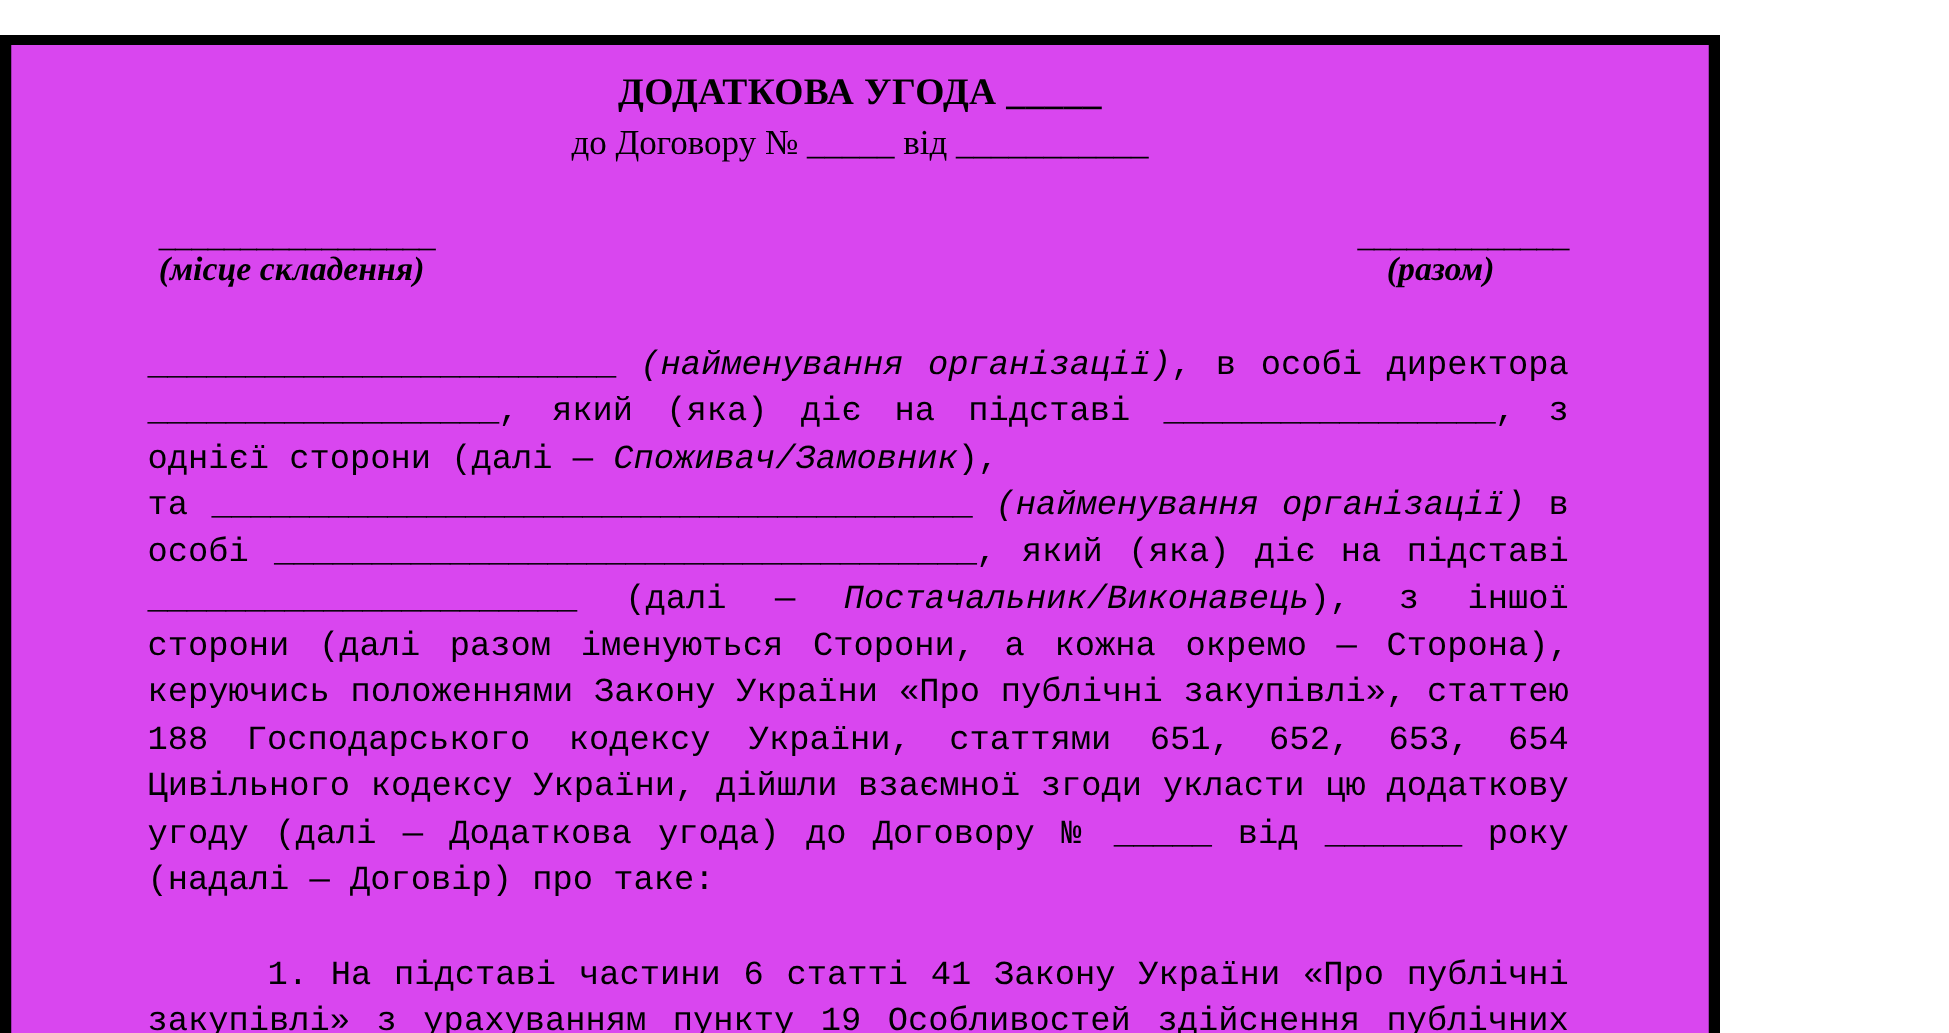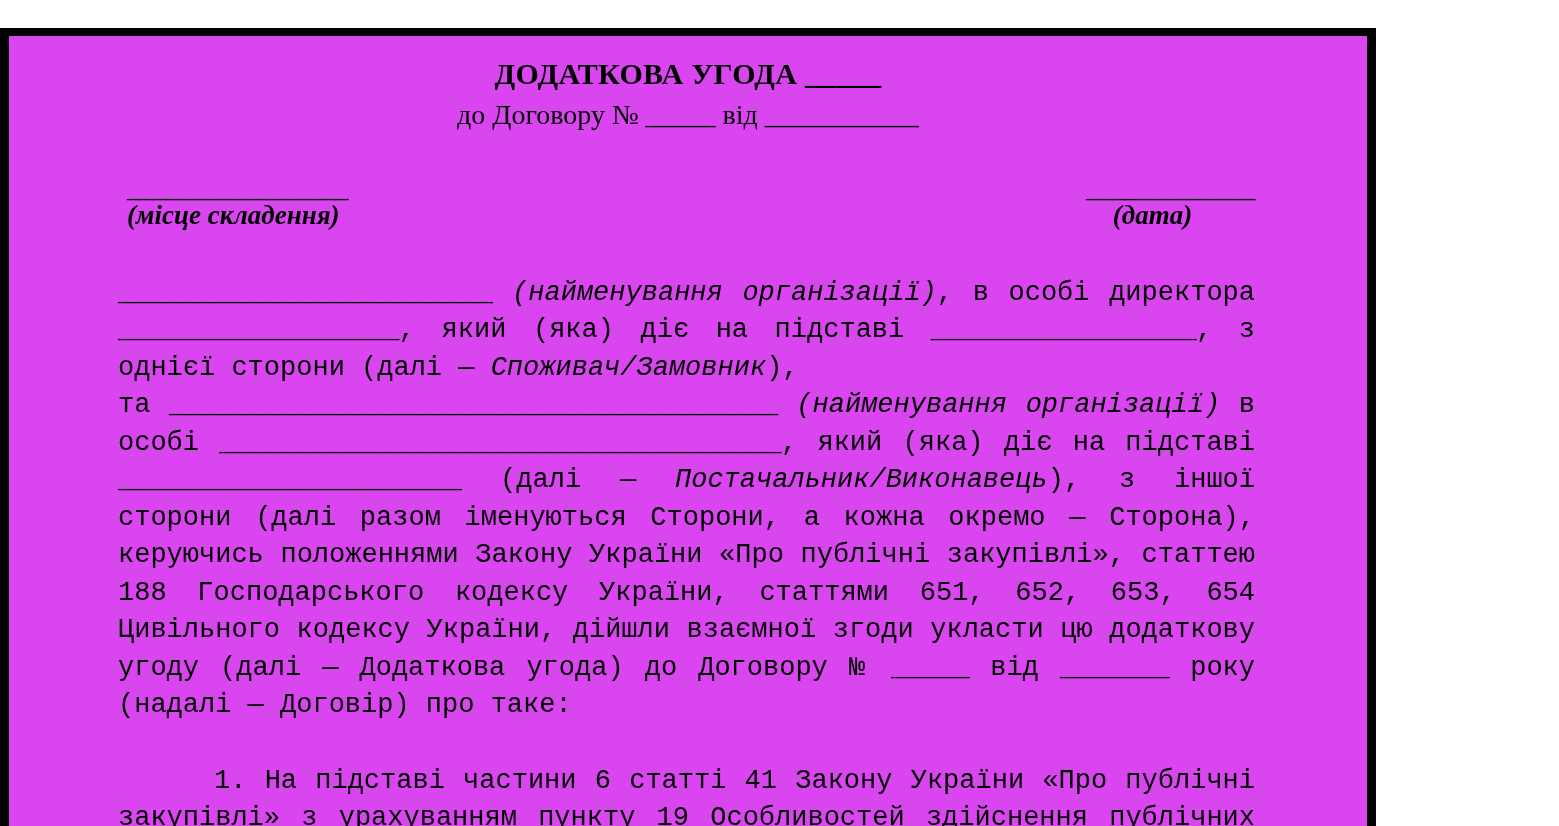--- a/index.html
+++ b/index.html
@@ -107,21 +107,21 @@
       <div class="doc-subtitle">до Договору № _____ від ___________</div>
     </div>
 
     <div class="meta-row">
       <div class="meta-cell">
         <div class="meta-rule">_________________</div>
         <div class="meta-caption">(місце складення)</div>
       </div>
       <div class="meta-cell right">
         <div class="meta-rule">_____________</div>
-        <div class="meta-caption">(дата)</div>
+        <div class="meta-caption">(разом)</div>
       </div>
     </div>
 
     <div class="body-block">
 
       <p class="para"><span class="fill">________________________</span> <span class="it">(найменування організації)</span><span>, в особі директора </span><span class="fill">__________________</span><span>, який (яка) діє на підставі </span><span class="fill">_________________</span><span>, з однієї сторони (далі — </span><span class="it">Споживач/Замовник</span><span>),</span></p>
 
       <p class="para"><span>та </span><span class="fill">_______________________________________</span> <span class="it">(найменування організації)</span><span> в особі </span><span class="fill">____________________________________</span><span>, який (яка) діє на підставі </span><span class="fill">______________________</span><span> (далі — </span><span class="it">Постачальник/Виконавець</span><span>), з іншої сторони (далі разом іменуються Сторони, а кожна окремо — Сторона), керуючись положеннями Закону України «Про публічні закупівлі», статтею 188 Господарського кодексу України, статтями 651, 652, 653, 654 Цивільного кодексу України, дійшли взаємної згоди укласти цю додаткову угоду (далі — Додаткова угода) до Договору № </span><span class="fill">_____</span><span> від </span><span class="fill">_______</span><span> року (надалі — Договір) про таке:</span></p>
 
       <p class="para indent gap"><span>1.</span><span> На підставі частини 6 статті 41 Закону України «Про публічні закупівлі» з урахуванням пункту 19 Особливостей здійснення публічних закупівель товарів, робіт і послуг для замовників, передбачених Законом України «Про публічні закупівлі», на</span></p>

